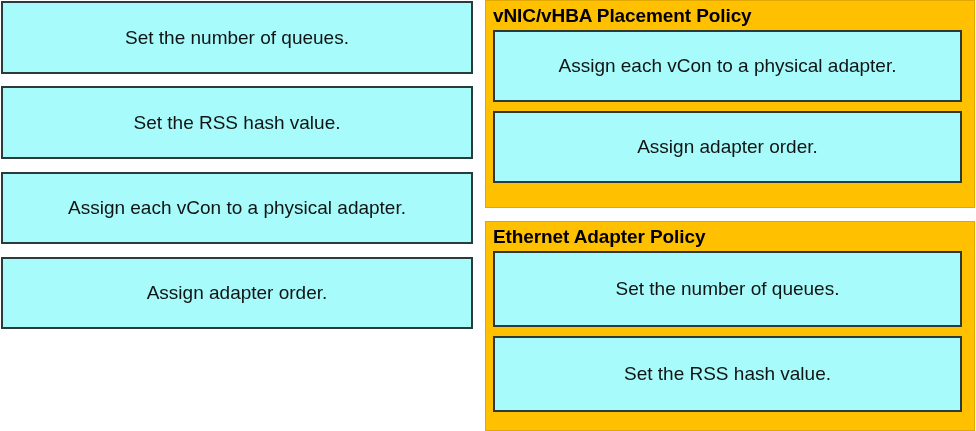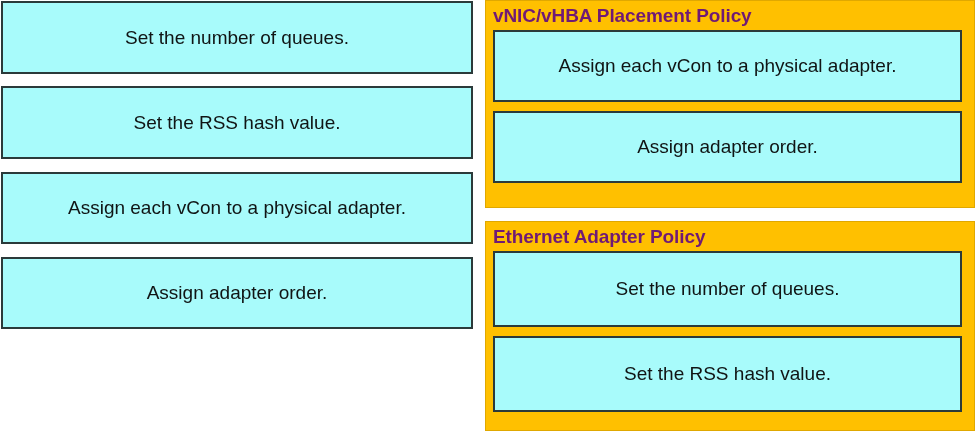--- a/index.html
+++ b/index.html
@@ -48,21 +48,21 @@
     width: 490px;
     box-sizing: border-box;
     background: #ffc000;
     border: 1px solid #e0a800;
     padding: 0;
   }
   .policy-panel[data-idx="0"] { top: 0px;   height: 208px; }
   .policy-panel[data-idx="1"] { top: 221px; height: 210px; }
 
   .policy-title {
-    color: #701a75;
+    color: #000000;
     font-size: 19px;
     font-weight: bold;
     padding: 4px 0 3px 7px;
     letter-spacing: -0.1px;
     white-space: nowrap;
   }
 
   .slot-list {
     padding: 0 12px 7px 7px;
   }

